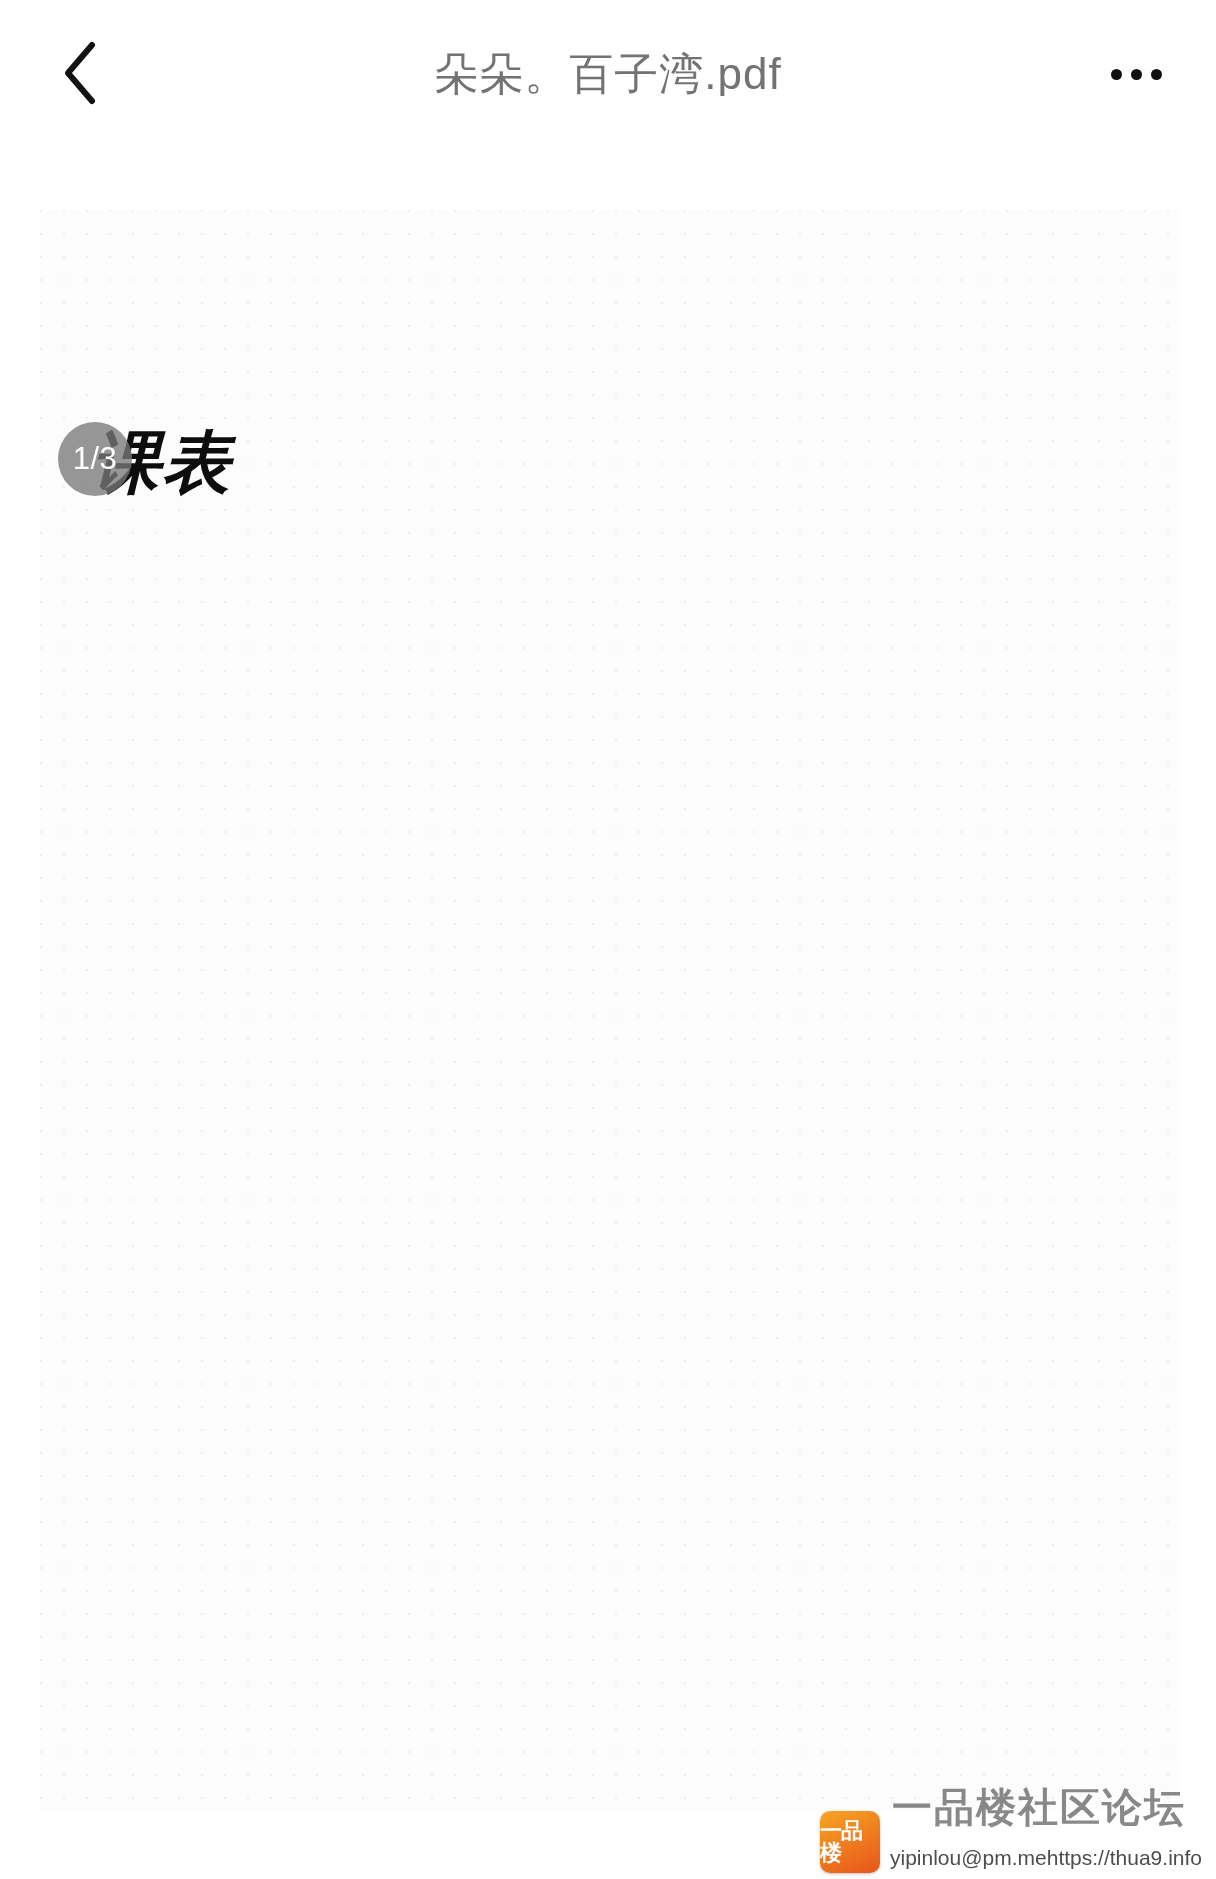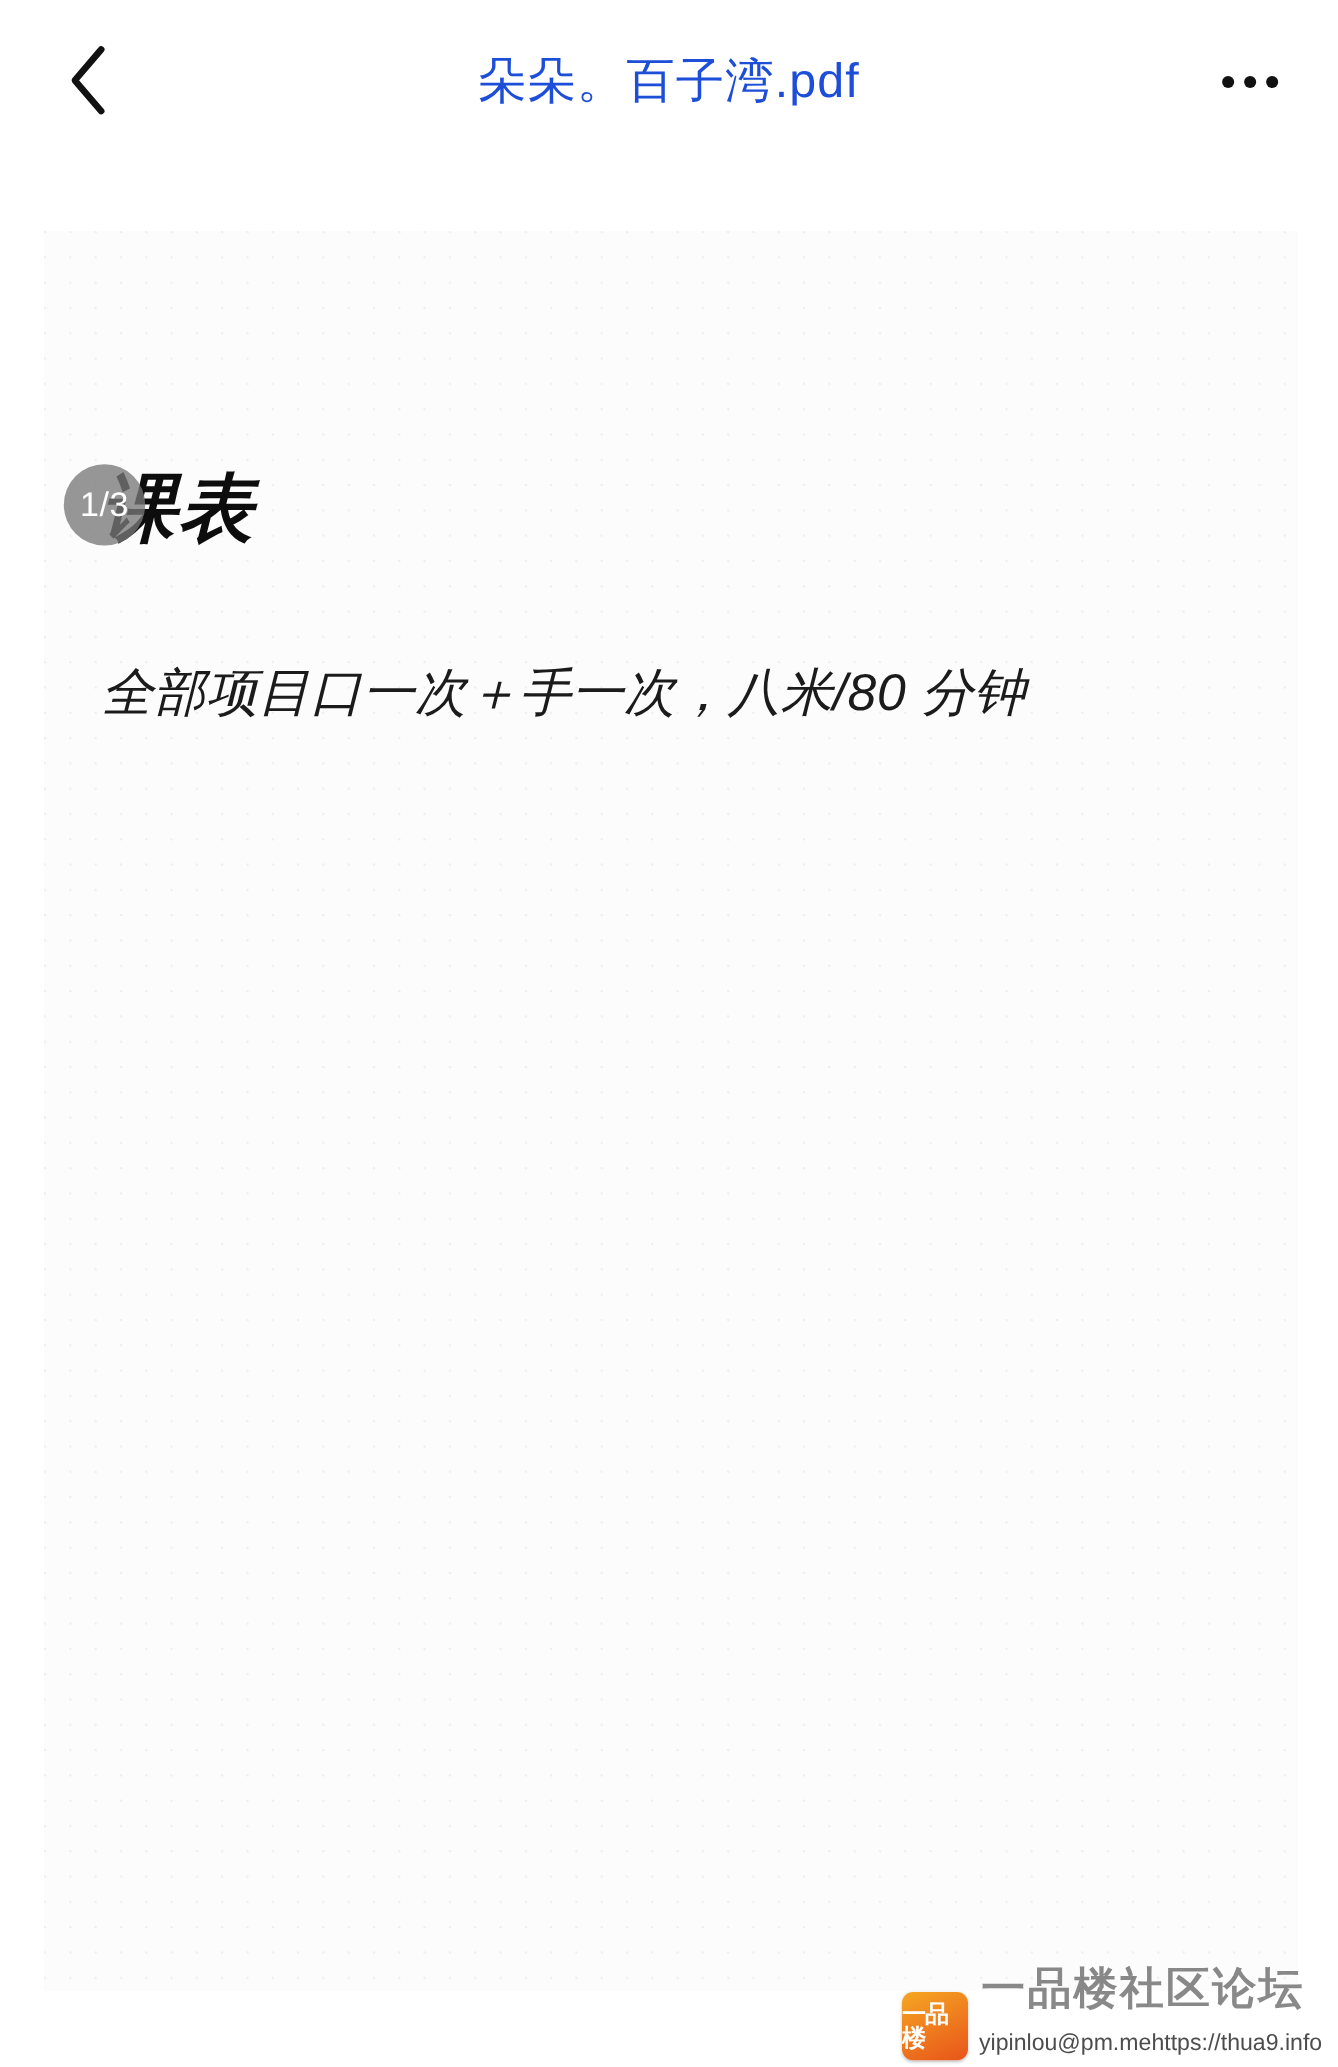--- a/index.html
+++ b/index.html
@@ -35,21 +35,21 @@
     display: flex;
     align-items: center;
     justify-content: center;
     cursor: pointer;
   }
   .nav-back svg { display: block; }
   .nav-title {
     font-size: 44px;
     font-weight: 500;
     letter-spacing: 1px;
-    color: #1d4ed8;
+    color: #737373;
     line-height: 1;
     max-width: 700px;
     text-align: center;
     white-space: nowrap;
     overflow: hidden;
     text-overflow: ellipsis;
   }
   .nav-more {
     position: absolute;
     right: 40px;
@@ -198,21 +198,20 @@
     <span></span>
     <span></span>
   </div>
 </div>
 
 <div class="doc-area">
 
   <div class="page">
     <h1 class="doc-title">课表</h1>
 
-    <p class="doc-para para-gap-3">全部项目口一次＋手一次，八米/80 分钟</p>
   </div>
 
   <div class="page-indicator">1/3</div>
 
   <div class="wm-big">一品楼社区论坛</div>
 
   <div class="watermark">
     <div class="wm-logo">一品楼</div>
     <div class="wm-text">
       <span class="wm-l1">yipinlou@pm.me</span>

